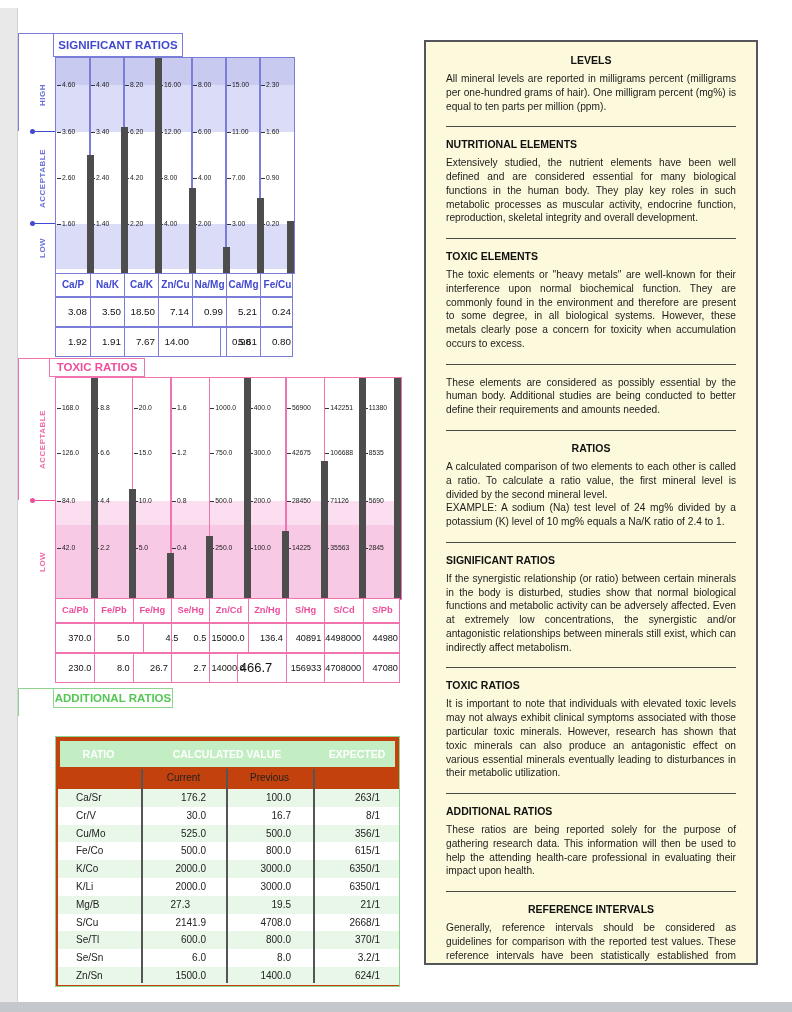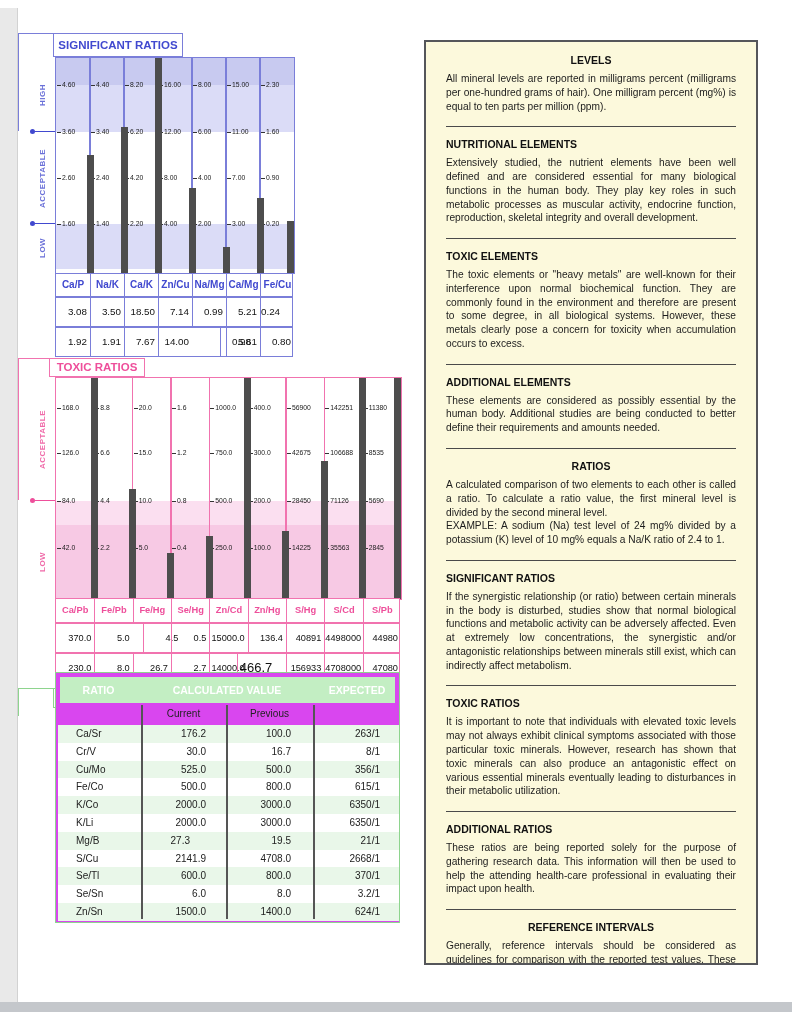--- a/index.html
+++ b/index.html
@@ -120,21 +120,21 @@
         <div style="position: absolute; left: 170px; top: 0px; width: 34px; height: 100%; box-sizing: border-box; line-height: 22px; border-left: 1.2px solid rgb(122, 126, 217); font-size: 10px; font-weight: bold; color: rgb(65, 73, 207); text-align: center; padding-right: 0px; white-space: nowrap;">Ca/Mg</div>
         <div style="position: absolute; left: 204px; top: 0px; width: 34px; height: 100%; box-sizing: border-box; line-height: 22px; border-left: 1.2px solid rgb(122, 126, 217); font-size: 10px; font-weight: bold; color: rgb(65, 73, 207); text-align: center; padding-right: 0px; white-space: nowrap;">Fe/Cu</div>
       </div>
       <div style="position: absolute; left: 55px; top: 297px; width: 238px; height: 30px; border: 1.2px solid rgb(122, 126, 217); box-sizing: border-box; background: rgb(255, 255, 255);">
         <div style="position: absolute; left: 0px; top: 0px; width: 34px; height: 100%; box-sizing: border-box; line-height: 28px; border-left: none; font-size: 9.8px; font-weight: normal; color: rgb(17, 17, 17); text-align: right; padding-right: 3px; white-space: nowrap;">3.08</div>
         <div style="position: absolute; left: 34px; top: 0px; width: 34px; height: 100%; box-sizing: border-box; line-height: 28px; border-left: 1.2px solid rgb(122, 126, 217); font-size: 9.8px; font-weight: normal; color: rgb(17, 17, 17); text-align: right; padding-right: 3px; white-space: nowrap;">3.50</div>
         <div style="position: absolute; left: 68px; top: 0px; width: 34px; height: 100%; box-sizing: border-box; line-height: 28px; border-left: 1.2px solid rgb(122, 126, 217); font-size: 9.8px; font-weight: normal; color: rgb(17, 17, 17); text-align: right; padding-right: 3px; white-space: nowrap;">18.50</div>
         <div style="position: absolute; left: 102px; top: 0px; width: 34px; height: 100%; box-sizing: border-box; line-height: 28px; border-left: 1.2px solid rgb(122, 126, 217); font-size: 9.8px; font-weight: normal; color: rgb(17, 17, 17); text-align: right; padding-right: 3px; white-space: nowrap;">7.14</div>
         <div style="position: absolute; left: 136px; top: 0px; width: 34px; height: 100%; box-sizing: border-box; line-height: 28px; border-left: 1.2px solid rgb(122, 126, 217); font-size: 9.8px; font-weight: normal; color: rgb(17, 17, 17); text-align: right; padding-right: 3px; white-space: nowrap;">0.99</div>
         <div style="position: absolute; left: 170px; top: 0px; width: 34px; height: 100%; box-sizing: border-box; line-height: 28px; border-left: 1.2px solid rgb(122, 126, 217); font-size: 9.8px; font-weight: normal; color: rgb(17, 17, 17); text-align: right; padding-right: 3px; white-space: nowrap;">5.21</div>
-        <div style="position: absolute; left: 204px; top: 0px; width: 34px; height: 100%; box-sizing: border-box; line-height: 28px; border-left: 1.2px solid rgb(122, 126, 217); font-size: 9.8px; font-weight: normal; color: rgb(17, 17, 17); text-align: left; padding-right: 3px; white-space: nowrap;">0.24</div>
+        <div style="position: absolute; left: 204px; top: 0px; width: 34px; height: 100%; box-sizing: border-box; line-height: 28px; border-left: 1.2px solid rgb(122, 126, 217); font-size: 9.8px; font-weight: normal; color: rgb(17, 17, 17); text-align: right; padding-right: 3px; white-space: nowrap;">0.24</div>
       </div>
       <div style="position: absolute; left: 55px; top: 327px; width: 238px; height: 30px; border: 1.2px solid rgb(122, 126, 217); box-sizing: border-box; background: rgb(255, 255, 255);">
         <div style="position: absolute; left: 0px; top: 0px; width: 34px; height: 100%; box-sizing: border-box; line-height: 28px; border-left: none; font-size: 9.8px; font-weight: normal; color: rgb(17, 17, 17); text-align: right; padding-right: 3px; white-space: nowrap;">1.92</div>
         <div style="position: absolute; left: 34px; top: 0px; width: 34px; height: 100%; box-sizing: border-box; line-height: 28px; border-left: 1.2px solid rgb(122, 126, 217); font-size: 9.8px; font-weight: normal; color: rgb(17, 17, 17); text-align: right; padding-right: 3px; white-space: nowrap;">1.91</div>
         <div style="position: absolute; left: 68px; top: 0px; width: 34px; height: 100%; box-sizing: border-box; line-height: 28px; border-left: 1.2px solid rgb(122, 126, 217); font-size: 9.8px; font-weight: normal; color: rgb(17, 17, 17); text-align: right; padding-right: 3px; white-space: nowrap;">7.67</div>
         <div style="position: absolute; left: 102px; top: 0px; width: 34px; height: 100%; box-sizing: border-box; line-height: 28px; border-left: 1.2px solid rgb(122, 126, 217); font-size: 9.8px; font-weight: normal; color: rgb(17, 17, 17); text-align: right; padding-right: 3px; white-space: nowrap;">14.00</div>
         <div style="position: absolute; left: 136px; top: 0px; width: 34px; height: 100%; box-sizing: border-box; line-height: 28px; border-left: 1.2px solid rgb(122, 126, 217); font-size: 9.8px; font-weight: normal; color: rgb(17, 17, 17); text-align: right; padding-right: 3px; white-space: nowrap; margin-left: 28px;">0.98</div>
         <div style="position: absolute; left: 170px; top: 0px; width: 34px; height: 100%; box-sizing: border-box; line-height: 28px; border-left: 1.2px solid rgb(122, 126, 217); font-size: 9.8px; font-weight: normal; color: rgb(17, 17, 17); text-align: right; padding-right: 3px; white-space: nowrap;">5.61</div>
         <div style="position: absolute; left: 204px; top: 0px; width: 34px; height: 100%; box-sizing: border-box; line-height: 28px; border-left: 1.2px solid rgb(122, 126, 217); font-size: 9.8px; font-weight: normal; color: rgb(17, 17, 17); text-align: right; padding-right: 3px; white-space: nowrap;">0.80</div>
       </div>
@@ -273,21 +273,21 @@
         <div style="position: absolute; left: 229.998px; top: 0px; width: 38.333px; height: 100%; box-sizing: border-box; line-height: 28px; border-left: 1.2px solid rgb(241, 115, 175); font-size: 9.2px; font-weight: normal; color: rgb(17, 17, 17); text-align: right; padding-right: 3px; white-space: nowrap;">156933</div>
         <div style="position: absolute; left: 268.331px; top: 0px; width: 38.333px; height: 100%; box-sizing: border-box; line-height: 28px; border-left: 1.2px solid rgb(241, 115, 175); font-size: 9.2px; font-weight: normal; color: rgb(17, 17, 17); text-align: right; padding-right: 3px; white-space: nowrap;">4708000</div>
         <div style="position: absolute; left: 306.664px; top: 0px; width: 38.333px; height: 100%; box-sizing: border-box; line-height: 28px; border-left: 1.2px solid rgb(241, 115, 175); font-size: 9.2px; font-weight: normal; color: rgb(17, 17, 17); text-align: right; padding-right: 3px; white-space: nowrap;">47080</div>
       </div>
     </div>
 
   <div class="abs title-box add-title">ADDITIONAL RATIOS</div>
   <div id="add-root" class="abs" style="left:0;top:0;width:792px;height:0;">
       <div style="position: absolute; left: 18px; top: 688px; width: 35px; height: 0px; border-top: 1.2px solid rgb(142, 212, 142);"></div>
       <div style="position: absolute; left: 18px; top: 688px; width: 0px; height: 28px; border-left: 1.2px solid rgb(142, 212, 142);"></div>
-      <div style="position: absolute; left: 55px; top: 672px; width: 345px; height: 251px; border: 1.2px solid rgb(142, 212, 142); background: #d946ef; box-sizing: border-box;">
+      <div style="position: absolute; left: 55px; top: 736px; width: 345px; height: 251px; border: 1.2px solid rgb(142, 212, 142); background: #c2410c; box-sizing: border-box;">
         <div style="position: absolute; left: 4px; top: 4px; width: 335px; height: 26px; background: rgb(195, 238, 195);"></div>
         <div style="position: absolute; left: 0px; width: 85px; top: 4px; height: 26px; line-height: 26px; color: rgb(255, 255, 255); font-weight: bold; font-size: 10.5px; text-align: center;">RATIO</div>
         <div style="position: absolute; left: 85px; width: 172px; top: 4px; height: 26px; line-height: 26px; color: rgb(255, 255, 255); font-weight: bold; font-size: 10.5px; text-align: center;">CALCULATED VALUE</div>
         <div style="position: absolute; left: 257px; width: 88px; top: 4px; height: 26px; line-height: 26px; color: rgb(255, 255, 255); font-weight: bold; font-size: 10.5px; text-align: center;">EXPECTED</div>
         <div style="position: absolute; left: 85px; width: 85px; top: 32px; height: 18px; line-height: 18px; font-size: 10px; color: rgb(34, 34, 34); text-align: center;">Current</div>
         <div style="position: absolute; left: 170px; width: 87px; top: 32px; height: 18px; line-height: 18px; font-size: 10px; color: rgb(34, 34, 34); text-align: center;">Previous</div>
         <div style="position: absolute; left: 2px; top: 52px; width: 341px; height: 18px; background: rgb(233, 247, 233);">
           <div style="position: absolute; left: 0px; width: 83px; padding-left: 18px; text-align: left; color: rgb(34, 34, 34); top: 0px; height: 100%; line-height: 17.8px; font-size: 10px; box-sizing: border-box;">Ca/Sr</div>
           <div style="position: absolute; left: 83px; width: 85px; padding-right: 20px; text-align: right; top: 0px; height: 100%; line-height: 17.8px; font-size: 10px; color: rgb(34, 34, 34); box-sizing: border-box;">176.2</div>
           <div style="position: absolute; left: 168px; width: 87px; padding-right: 22px; text-align: right; top: 0px; height: 100%; line-height: 17.8px; font-size: 10px; color: rgb(34, 34, 34); box-sizing: border-box;">100.0</div>
@@ -362,21 +362,20 @@
   <div class="abs panel" id="info-panel">
       <h3 class="center">LEVELS</h3>
       <p>All mineral levels are reported in milligrams percent (milligrams per one-hundred grams of hair). One milligram percent (mg%) is equal to ten parts per million (ppm).</p>
       <hr>
       <h3 class="">NUTRITIONAL ELEMENTS</h3>
       <p>Extensively studied, the nutrient elements have been well defined and are considered essential for many biological functions in the human body. They play key roles in such metabolic processes as muscular activity, endocrine function, reproduction, skeletal integrity and overall development.</p>
       <hr>
       <h3 class="">TOXIC ELEMENTS</h3>
       <p>The toxic elements or "heavy metals" are well-known for their interference upon normal biochemical function. They are commonly found in the environment and therefore are present to some degree, in all biological systems. However, these metals clearly pose a concern for toxicity when accumulation occurs to excess.</p>
       <hr>
-      <h3 class="">ADDITIONAL ELEMENTS</h3>
       <p>These elements are considered as possibly essential by the human body. Additional studies are being conducted to better define their requirements and amounts needed.</p>
       <hr>
       <h3 class="center">RATIOS</h3>
       <p>A calculated comparison of two elements to each other is called a ratio. To calculate a ratio value, the first mineral level is divided by the second mineral level.</p>
       <p>EXAMPLE: A sodium (Na) test level of 24 mg% divided by a potassium (K) level of 10 mg% equals a Na/K ratio of 2.4 to 1.</p>
       <hr>
       <h3 class="">SIGNIFICANT RATIOS</h3>
       <p>If the synergistic relationship (or ratio) between certain minerals in the body is disturbed, studies show that normal biological functions and metabolic activity can be adversely affected. Even at extremely low concentrations, the synergistic and/or antagonistic relationships between minerals still exist, which can indirectly affect metabolism.</p>
       <hr>
       <h3 class="">TOXIC RATIOS</h3>

